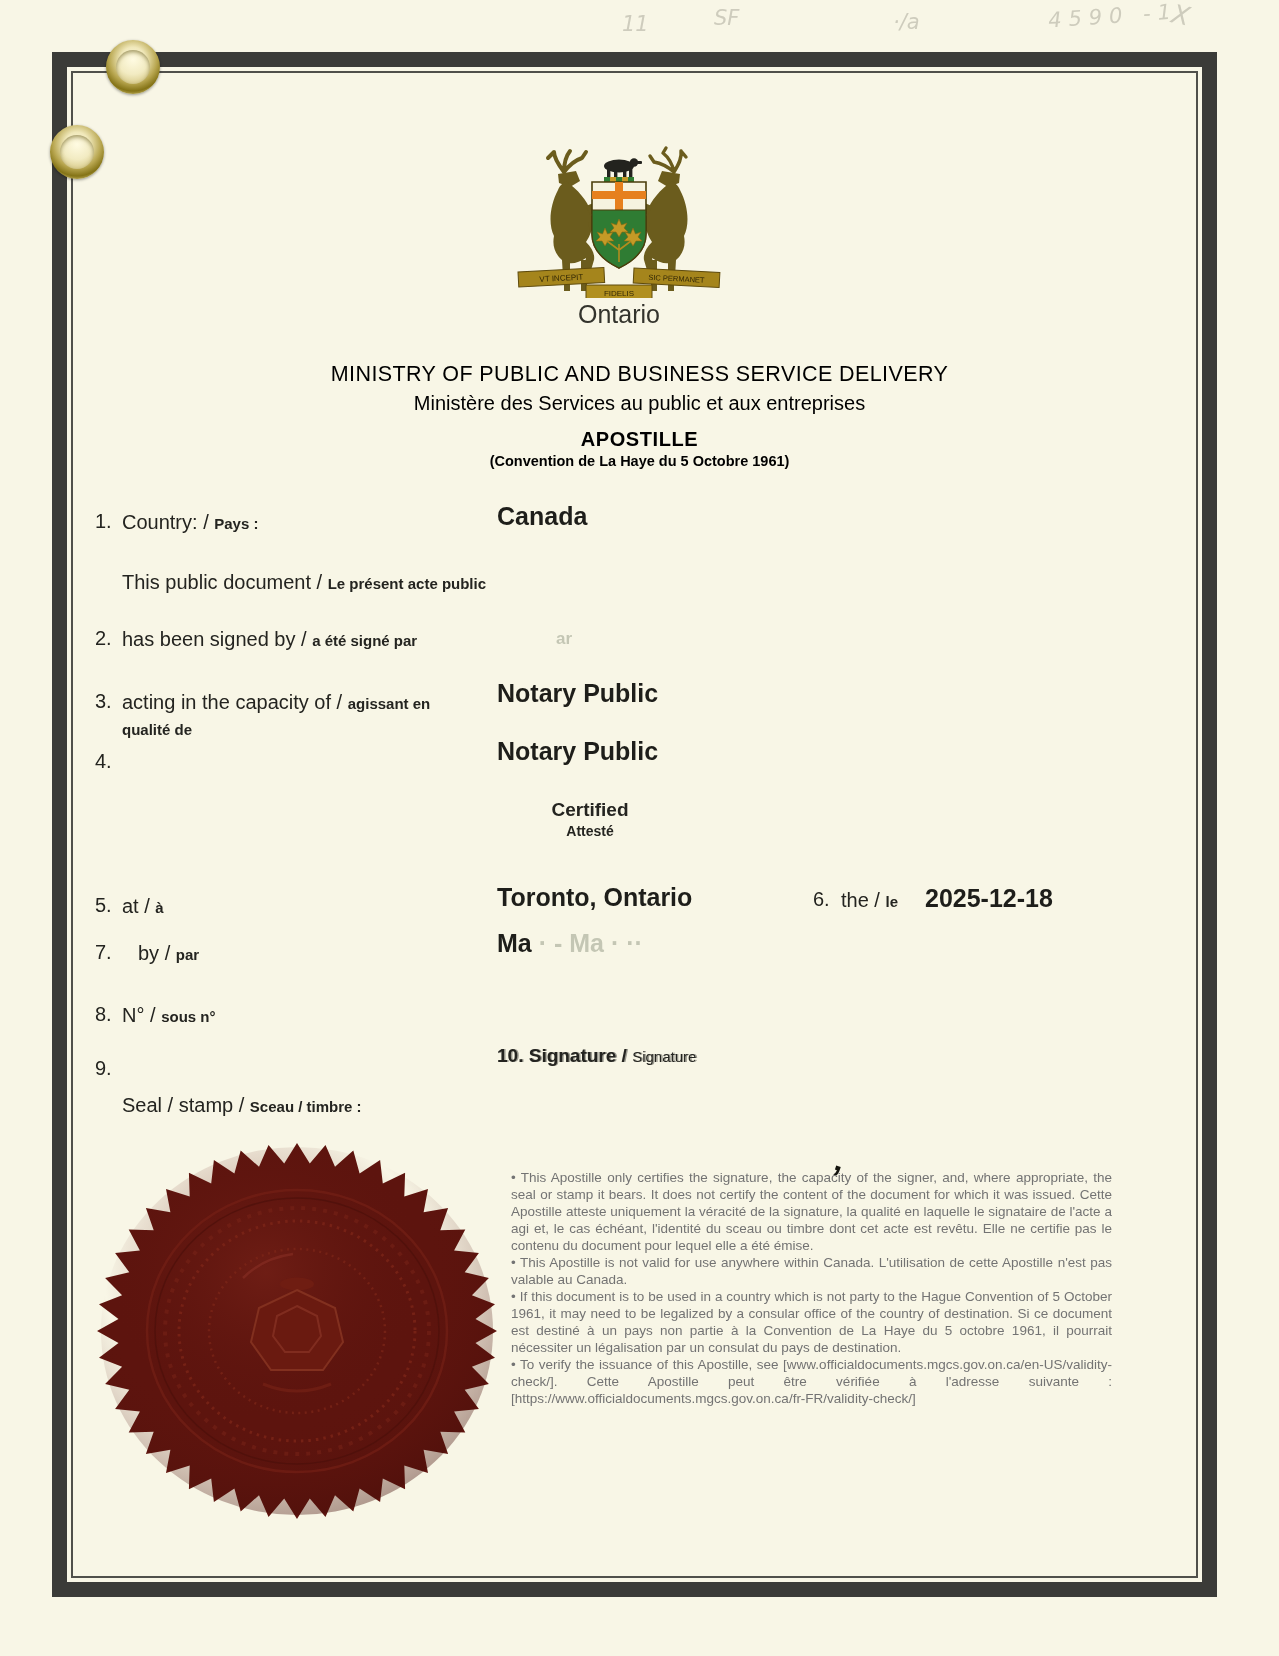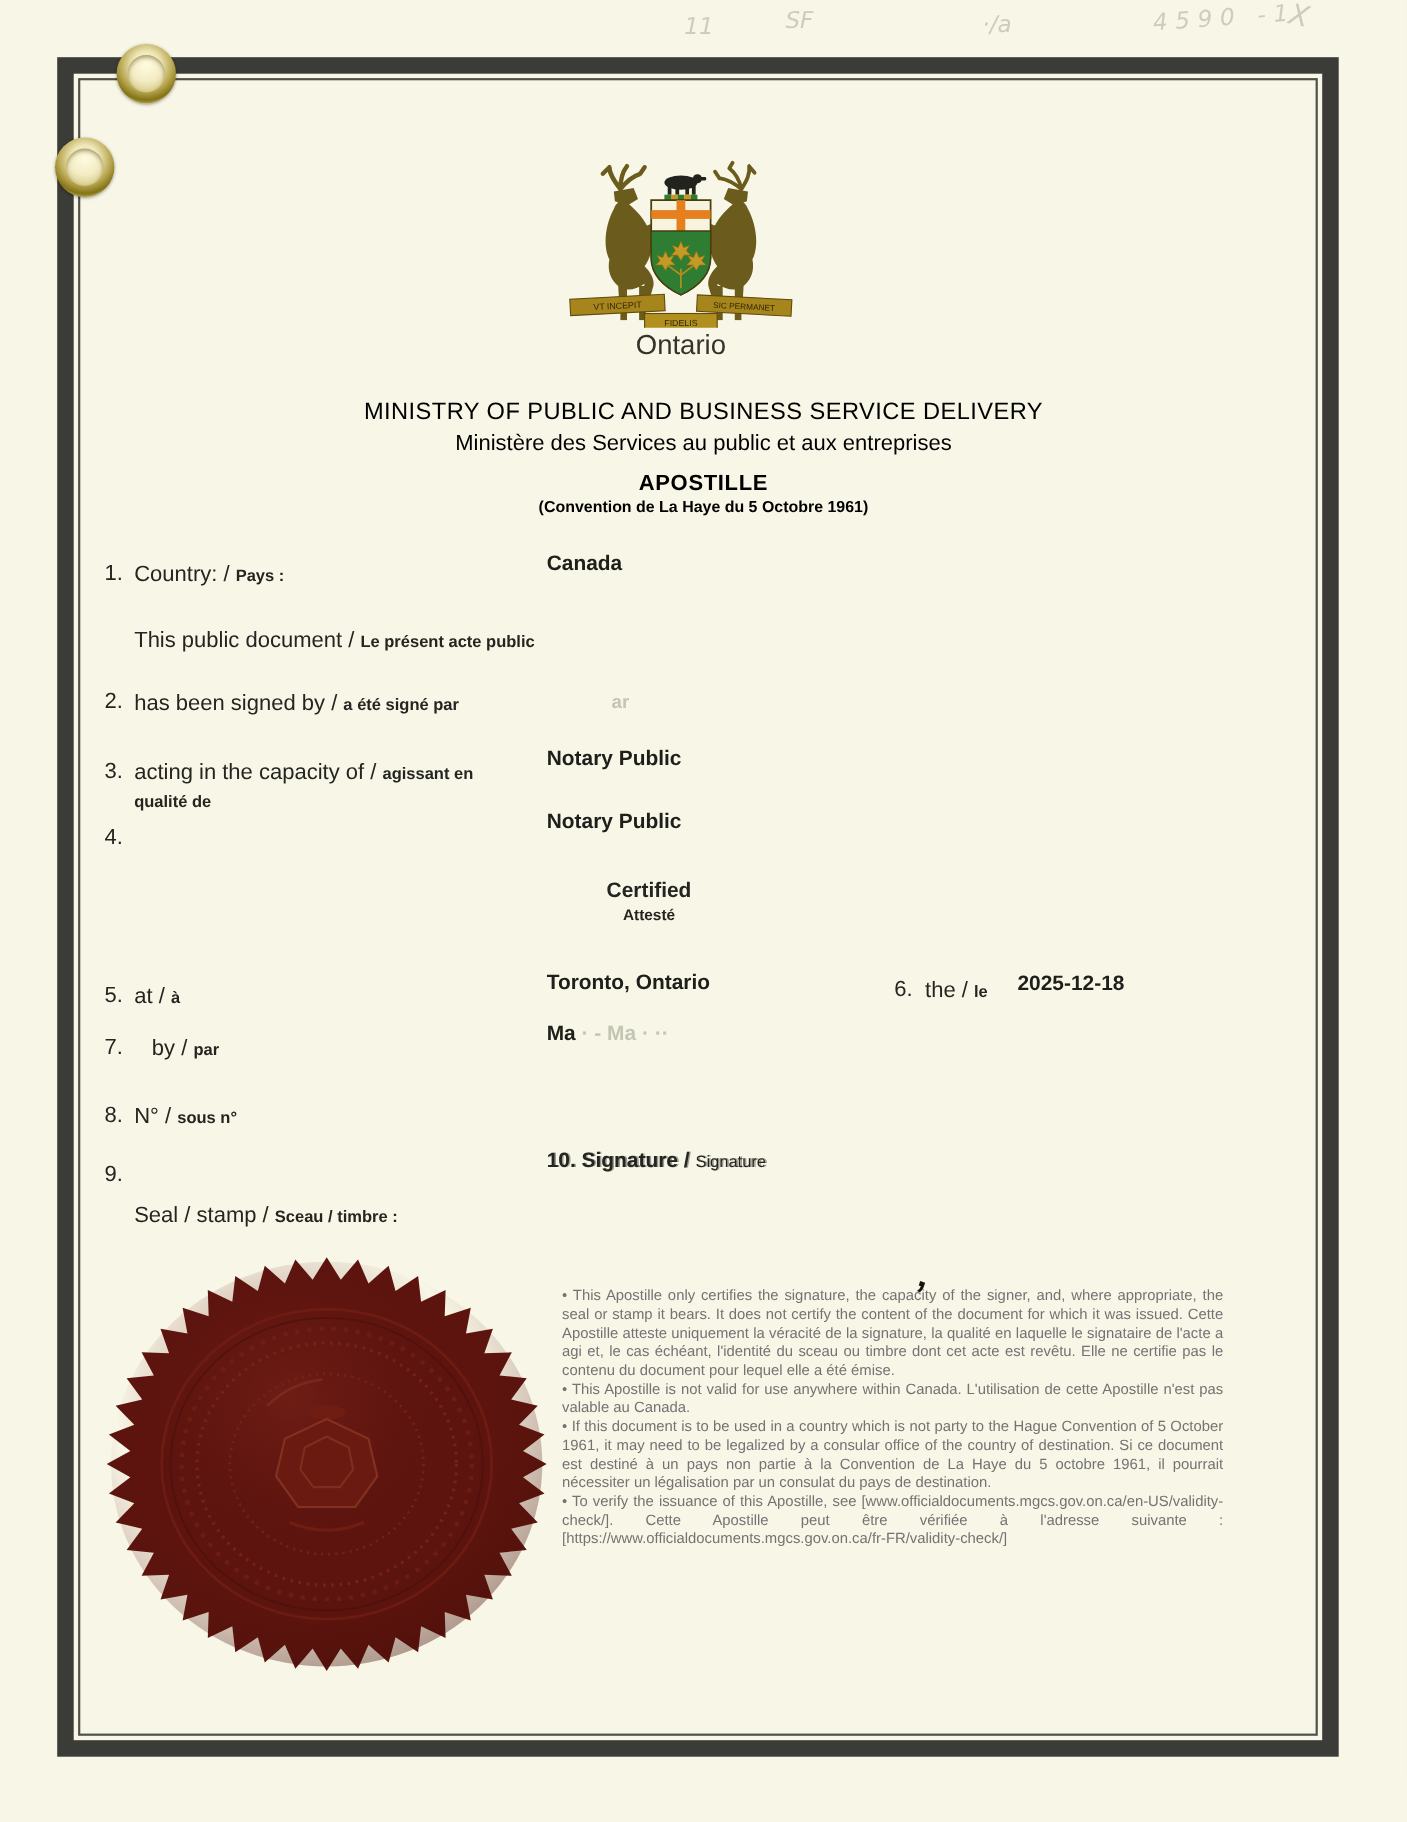--- a/index.html
+++ b/index.html
@@ -21,21 +21,21 @@
   .center-line{position:absolute;left:0;width:1279px;text-align:center;color:#000000;}
   .ministry-en{top:362px;font-size:21.5px;letter-spacing:.4px;}
   .ministry-fr{top:392px;font-size:20px;}
   .apostille{top:428px;font-size:20px;font-weight:bold;letter-spacing:.6px;}
   .convention{top:453px;font-size:14.5px;font-weight:bold;}
   .ontario-label{position:absolute;left:498px;top:300px;width:242px;text-align:center;font-size:25px;color:#33332c;}
   
   .num{position:absolute;font-size:20px;color:#242420;}
   .lbl{position:absolute;font-size:20px;color:#242420;line-height:24px;}
   .fr{font-size:15px;font-weight:bold;}
-  .val{position:absolute;font-size:19px;font-weight:bold;color:#1e1e1a;}
+  .val{position:absolute;font-size:25px;font-weight:bold;color:#1e1e1a;}
   .ghost{color:#9aa08c;opacity:.55;filter:blur(.6px);font-weight:bold;}
   .smudge{filter:blur(.4px);text-shadow:1.4px 0 0 rgba(45,45,40,.45);}
   .certified-en{position:absolute;left:450px;top:799px;width:280px;text-align:center;font-size:19px;font-weight:bold;color:#242420;}
   .certified-fr{position:absolute;left:450px;top:823px;width:280px;text-align:center;font-size:14px;font-weight:bold;color:#242420;}
   
   #seal{position:absolute;left:93px;top:1138px;}
   .penmark{position:absolute;left:830px;top:1158px;font-size:34px;font-weight:bold;color:#15150f;transform:rotate(18deg);}
   
   .notes{position:absolute;left:511px;top:1152px;width:601px;color:#737373;margin-top:17px;}
   .notes p{margin:0;font-size:13.5px;line-height:17px;text-align:justify;word-break:break-word;}

